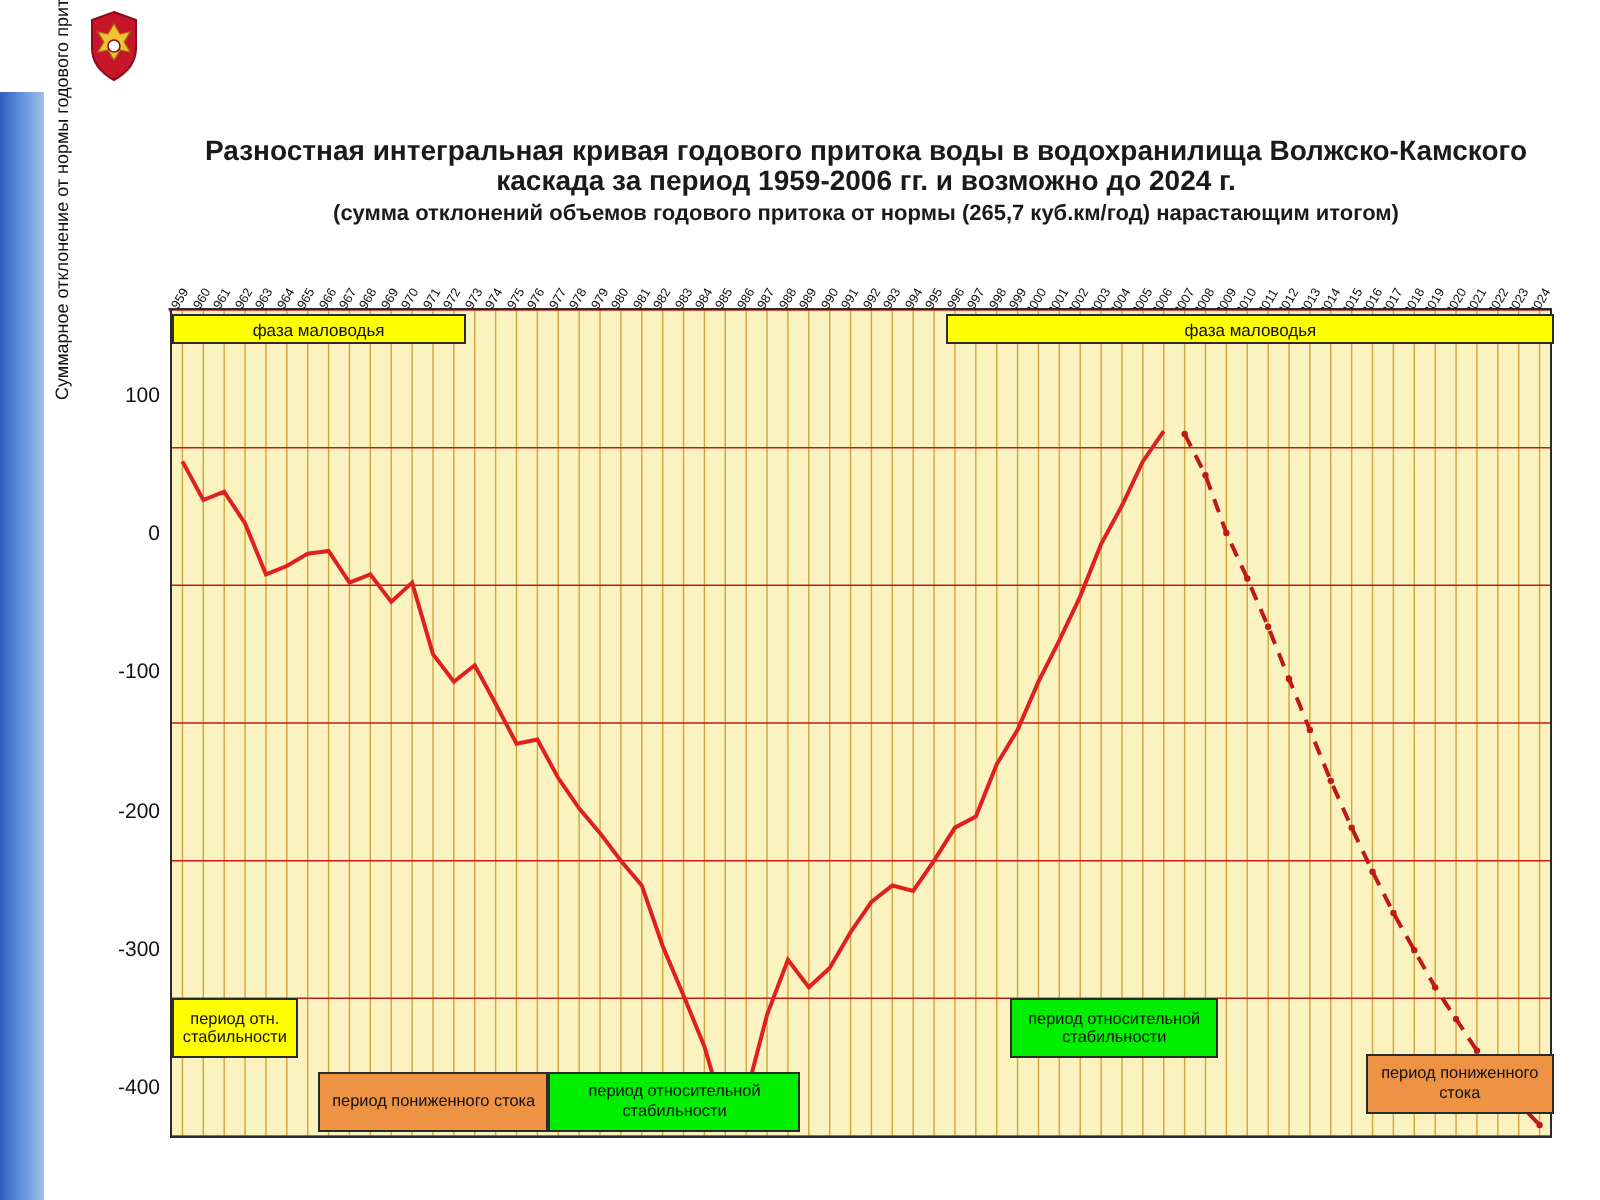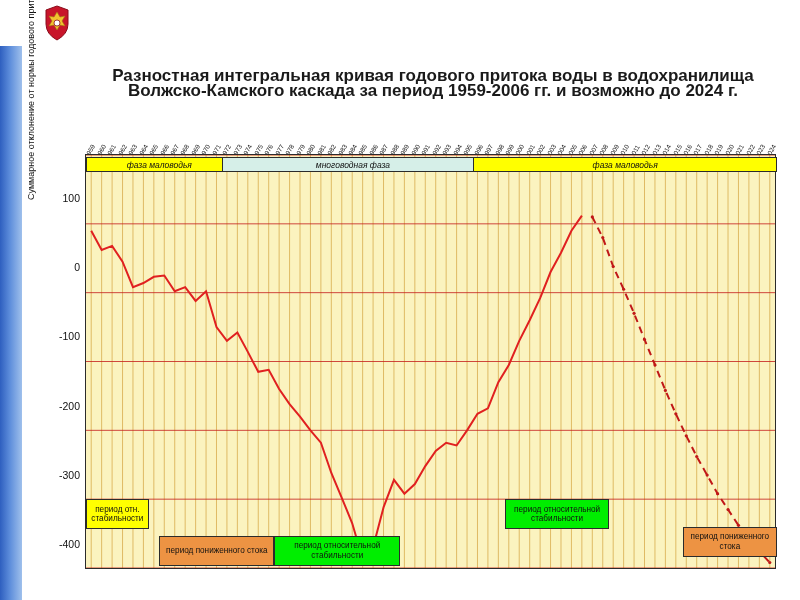--- a/index.html
+++ b/index.html
@@ -41,21 +41,21 @@
   }
   
   #chart-area{
     position:absolute;left:28px;top:50px;width:764px;height:546px;
     background:#ffffff;
   }
   #titles{
     position:absolute;left:60px;top:18px;width:690px;text-align:center;
     color:#1a1a1a;
   }
-  .t1{font-size:17px;font-weight:bold;line-height:15px;}
+  .t1{font-size:14px;font-weight:bold;line-height:15px;}
   .t2{font-size:11px;font-weight:bold;line-height:14px;margin-top:2px;}
   
   #plot{
     position:absolute;left:57px;top:104px;width:691px;height:415px;
     background:#fbf3bf;
     border:1px solid #2b2b2b;
     box-sizing:border-box;
   }
   #gridlayer,#serieslayer,#bandlayer,#annolayer{
     position:absolute;left:0;top:0;width:100%;height:100%;
@@ -72,21 +72,21 @@
   .xtick{
     position:absolute;font-size:6.4px;color:#111;
     transform:rotate(-60deg);transform-origin:left bottom;
     white-space:nowrap;
   }
   
   .phase{
     position:absolute;top:2px;height:15px;
     border:1px solid #2b2b2b;
     font-size:8.5px;display:flex;align-items:center;justify-content:center;
-    color:#111;box-sizing:border-box;font-style:italic;
+    color:#111;box-sizing:border-box;
   }
   
   .period{
     position:absolute;border:1px solid #2b2b2b;
     font-size:8.2px;line-height:9.6px;
     display:flex;align-items:center;justify-content:center;text-align:center;
     color:#111;box-sizing:border-box;padding:14px 2px;
   }
 </style>
 </head>
@@ -103,20 +103,21 @@
       <path d="M20 9 l3 5 l5 -1 l-3 5 l3 5 l-5 -1 l-3 5 l-3 -5 l-5 1 l3 -5 l-3 -5 l5 1 z" fill="#f2c230" stroke="#a07a12" stroke-width=".6"></path>
       <circle cx="20" cy="20" r="3" fill="#ffffff" stroke="#8a0d1c" stroke-width=".8"></circle>
     </svg>
   </div>
 </div>
 
 <div id="chart-area">
 
   <div id="titles">
     <div class="t1">Разностная интегральная кривая годового притока воды в водохранилища Волжско-Камского каскада за период 1959-2006 гг. и возможно до 2024 г.</div>
+    <div class="t2">(сумма отклонений объемов годового притока от нормы (265,7 куб.км/год) нарастающим итогом)</div>
   </div>
 
   <div id="ylabel">Суммарное отклонение от нормы годового притока, куб.км</div>
 
   <div id="yticks-holder">
       <div class="ytick" style="left: 0px; top: 97px; width: 52px;">100</div>
       <div class="ytick" style="left: 0px; top: 166.167px; width: 52px;">0</div>
       <div class="ytick" style="left: 0px; top: 235.333px; width: 52px;">-100</div>
       <div class="ytick" style="left: 0px; top: 304.5px; width: 52px;">-200</div>
       <div class="ytick" style="left: 0px; top: 373.667px; width: 52px;">-300</div>
@@ -263,21 +264,20 @@
         <line x1="0" y1="0.00" x2="691" y2="0.00" stroke="#c41a1a" stroke-width="0.8"></line>
         <line x1="0" y1="69.17" x2="691" y2="69.17" stroke="#c41a1a" stroke-width="0.8"></line>
         <line x1="0" y1="138.33" x2="691" y2="138.33" stroke="#c41a1a" stroke-width="0.8"></line>
         <line x1="0" y1="207.50" x2="691" y2="207.50" stroke="#c41a1a" stroke-width="0.8"></line>
         <line x1="0" y1="276.67" x2="691" y2="276.67" stroke="#c41a1a" stroke-width="0.8"></line>
         <line x1="0" y1="345.83" x2="691" y2="345.83" stroke="#c41a1a" stroke-width="0.8"></line>
         <line x1="0" y1="415.00" x2="691" y2="415.00" stroke="#c41a1a" stroke-width="0.8"></line>
       </svg>
     <div id="bandlayer">
         <div class="phase" style="left: 0px; width: 146.576px; background: rgb(255, 255, 0);">фаза маловодья</div>
-        <div class="phase" style="left: 136.106px; width: 261.742px; background: rgb(214, 239, 232);">многоводная фаза</div>
         <div class="phase" style="left: 387.379px; width: 303.621px; background: rgb(255, 255, 0);">фаза маловодья</div>
       </div>
     <svg id="serieslayer" viewBox="0 0 691 415" preserveAspectRatio="none">
         <polyline points="5.23,76.08 15.70,95.45 26.17,91.30 36.64,107.21 47.11,132.80 57.58,128.65 68.05,122.42 78.52,121.04 88.99,136.95 99.46,132.80 109.93,146.63 120.40,136.95 130.87,172.92 141.34,186.75 151.81,178.45 162.28,197.82 172.75,217.88 183.22,215.80 193.69,235.17 204.16,250.38 214.63,262.83 225.10,276.67 235.57,289.12 246.04,319.55 256.51,344.45 266.98,370.04 277.45,406.01 287.92,394.25 298.39,354.13 308.86,326.47 319.33,340.30 329.80,330.62 340.27,312.63 350.73,297.42 361.20,289.12 371.67,291.88 382.14,276.67 392.61,260.07 403.08,254.53 413.55,228.25 424.02,210.96 434.49,186.75 444.96,166.00 455.43,143.87 465.90,117.58 476.37,98.22 486.84,76.08 497.31,60.87" fill="none" stroke="#e02020" stroke-width="2"></polyline>
         <polyline points="507.78,62.25 518.25,83.00 528.72,112.05 539.19,134.88 549.66,159.08 560.13,185.37 570.60,210.96 581.07,236.55 591.54,260.07 602.01,282.20 612.48,302.95 622.95,321.63 633.42,340.30 643.89,356.21 654.36,372.12 664.83,385.95 675.30,398.40 685.77,409.47" fill="none" stroke="#c01818" stroke-width="2" stroke-dasharray="7,5"></polyline>
         <circle cx="507.78" cy="62.25" r="1.6" fill="#c01818"></circle>
         <circle cx="518.25" cy="83.00" r="1.6" fill="#c01818"></circle>
         <circle cx="528.72" cy="112.05" r="1.6" fill="#c01818"></circle>
         <circle cx="539.19" cy="134.88" r="1.6" fill="#c01818"></circle>
         <circle cx="549.66" cy="159.08" r="1.6" fill="#c01818"></circle>

